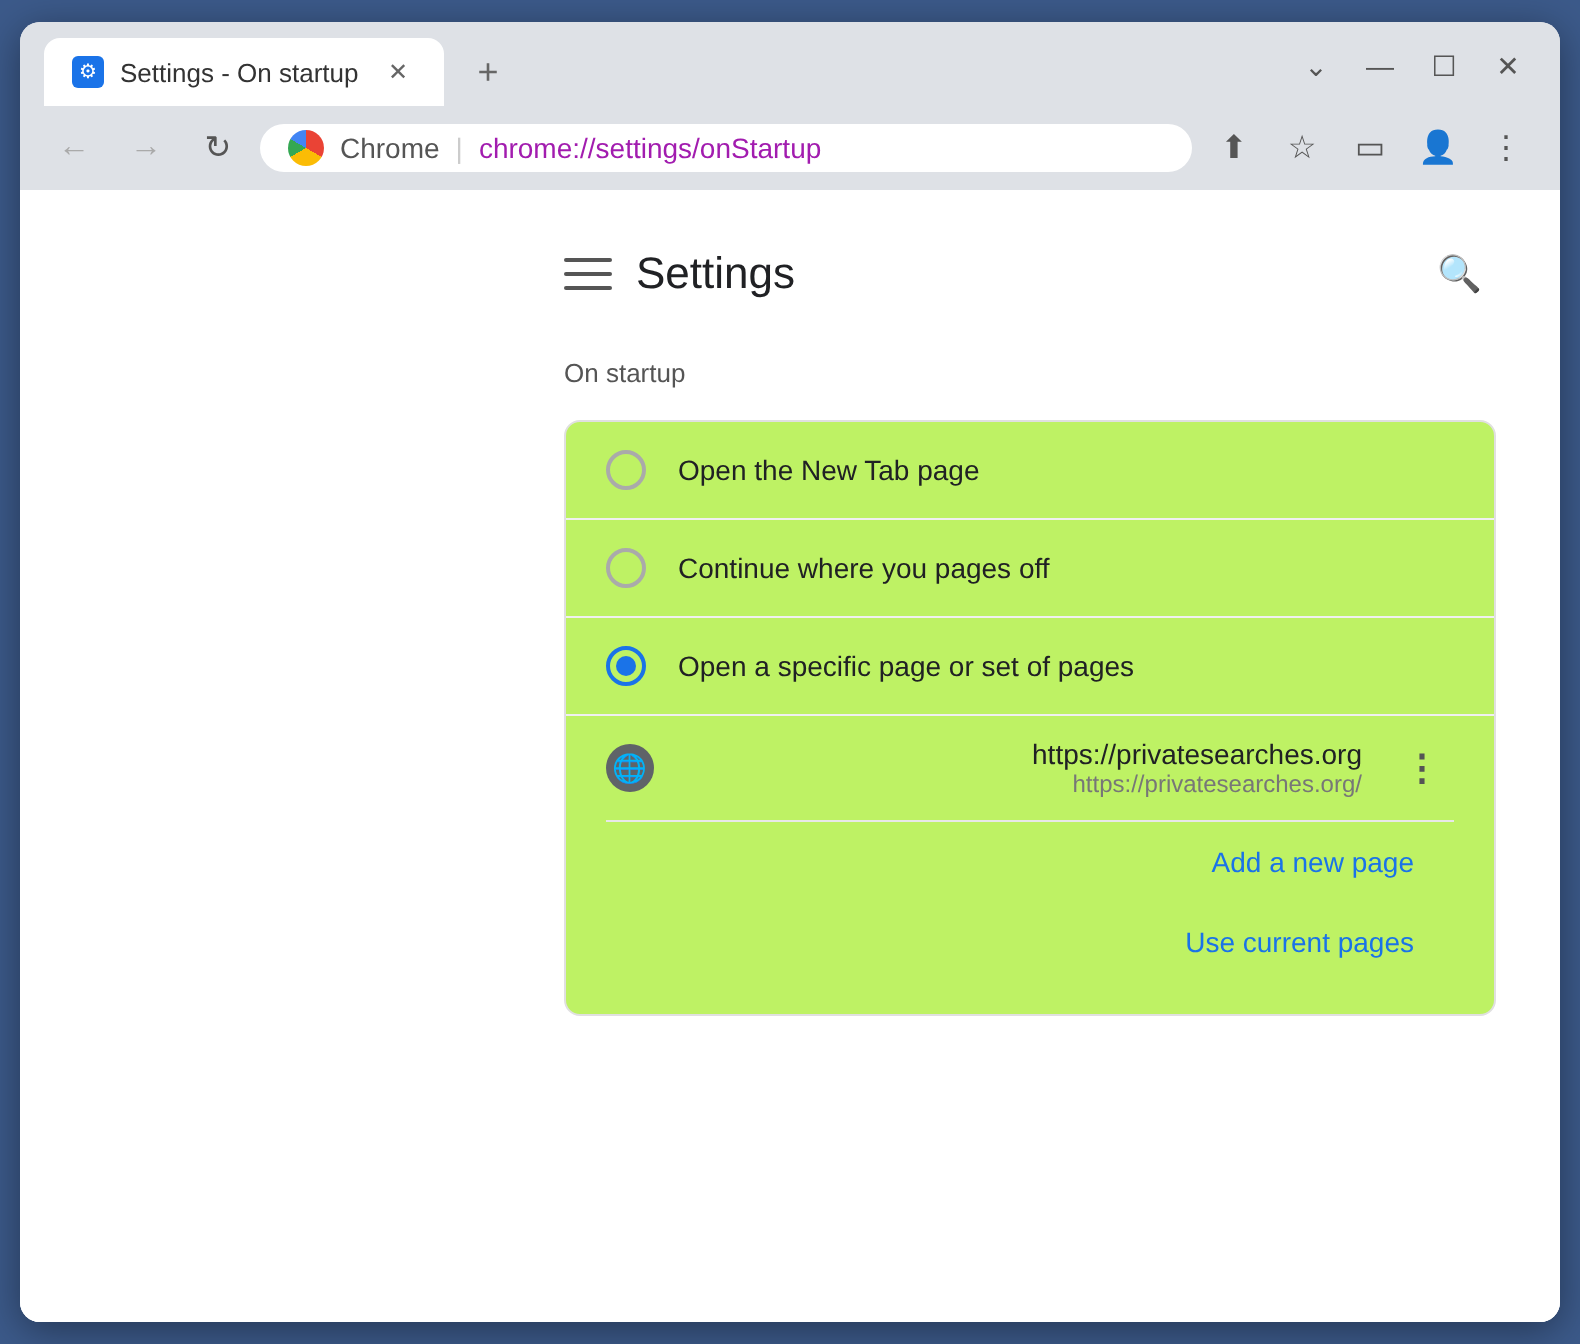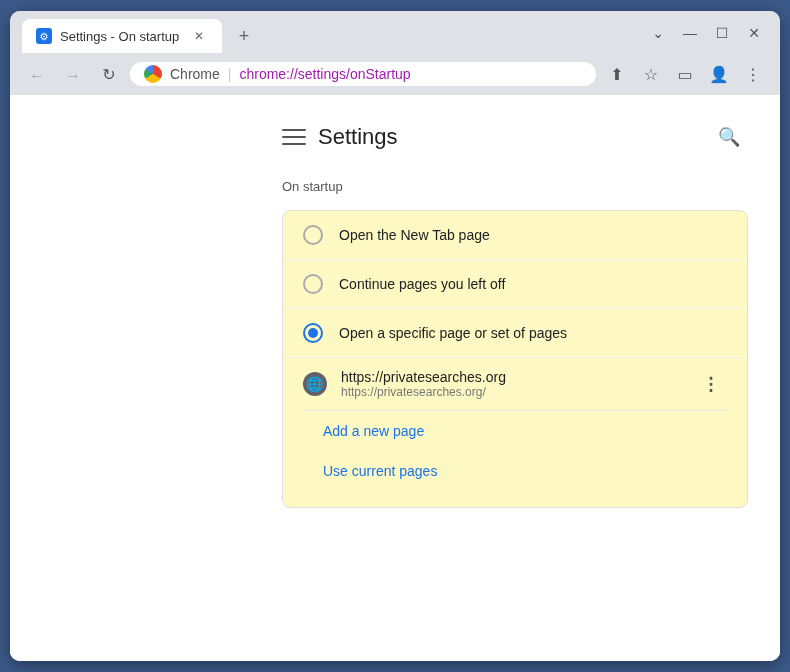--- a/index.html
+++ b/index.html
@@ -188,21 +188,22 @@
     .section-title {
       font-size: 13px;
       font-weight: 500;
       color: #555;
       margin-bottom: 16px;
     }
     .options-card {
       border: 1px solid #e0e0e0;
       border-radius: 8px;
       overflow: hidden;
-      background: #fef9c3;
+      background: #bef264;
+      text-align: right;
     }
     .option-row {
       display: flex;
       align-items: center;
       padding: 14px 20px;
       gap: 16px;
       border-bottom: 1px solid #f0f0f0;
       cursor: pointer;
     }
     .option-row:last-child { border-bottom: none; }
@@ -357,21 +358,21 @@
 
           <div class="options-card">
 
             <div class="option-row">
               <div class="radio-btn"></div>
               <span class="option-label">Open the New Tab page</span>
             </div>
 
             <div class="option-row">
               <div class="radio-btn"></div>
-              <span class="option-label">Continue pages you left off</span>
+              <span class="option-label">Continue where you pages off</span>
             </div>
 
             <div class="option-row">
               <div class="radio-btn selected">
                 <div class="radio-inner"></div>
               </div>
               <span class="option-label">Open a specific page or set of pages</span>
             </div>
 
             <div class="sub-section">

